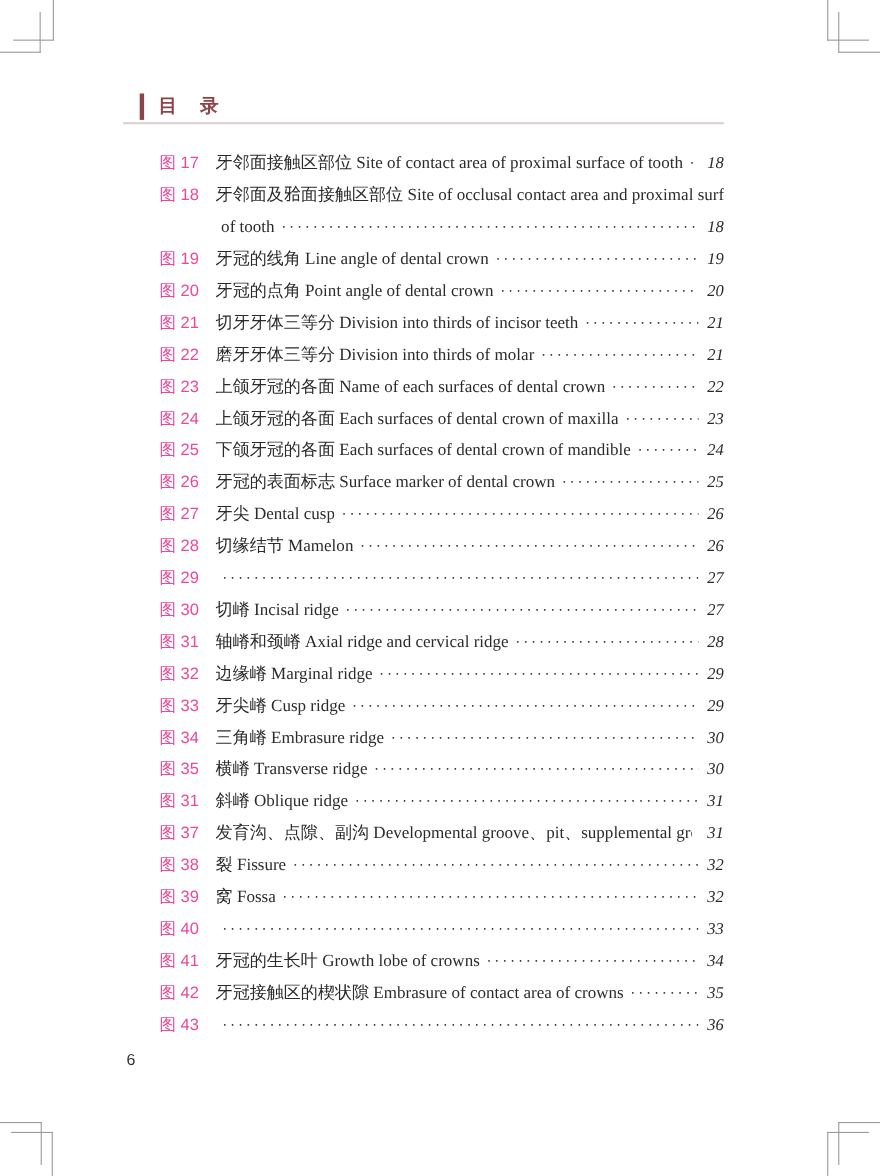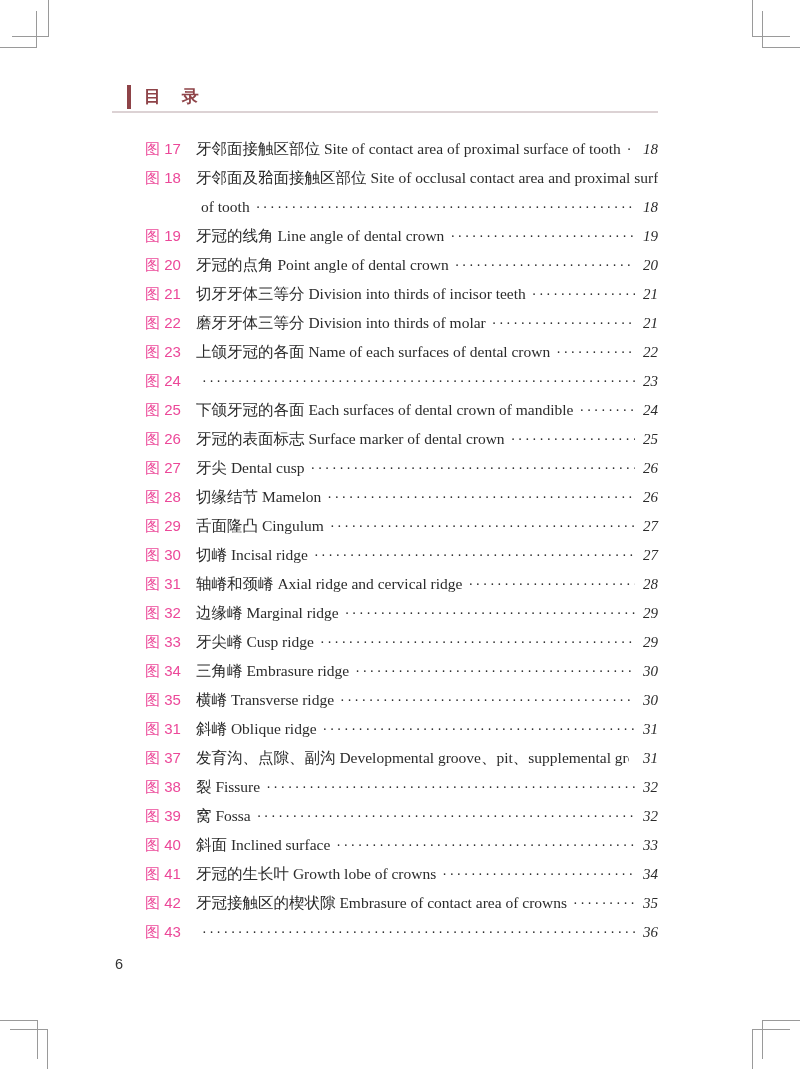--- a/index.html
+++ b/index.html
@@ -111,20 +111,21 @@
       <span class="pg">21</span>
     </div>
     <div class="toc-row">
       <span class="lbl">图 23</span>
       <span class="title"><span class="zh">上颌牙冠的各面</span> <span class="en">Name of each surfaces of dental crown</span></span>
       <span class="leader">··········································································································································································</span>
       <span class="pg">22</span>
     </div>
     <div class="toc-row">
       <span class="lbl">图 24</span>
+      <span class="title"><span class="zh">上颌牙冠的各面</span> <span class="en">Each surfaces of dental crown of maxilla</span></span>
       <span class="leader">··········································································································································································</span>
       <span class="pg">23</span>
     </div>
     <div class="toc-row">
       <span class="lbl">图 25</span>
       <span class="title"><span class="zh">下颌牙冠的各面</span> <span class="en">Each surfaces of dental crown of mandible</span></span>
       <span class="leader">··········································································································································································</span>
       <span class="pg">24</span>
     </div>
     <div class="toc-row">
@@ -140,21 +141,20 @@
       <span class="pg">26</span>
     </div>
     <div class="toc-row">
       <span class="lbl">图 28</span>
       <span class="title"><span class="zh">切缘结节</span> <span class="en">Mamelon</span></span>
       <span class="leader">··········································································································································································</span>
       <span class="pg">26</span>
     </div>
     <div class="toc-row">
       <span class="lbl">图 29</span>
-      <span class="title"><span class="zh">舌面隆凸</span> <span class="en">Cingulum</span></span>
       <span class="leader">··········································································································································································</span>
       <span class="pg">27</span>
     </div>
     <div class="toc-row">
       <span class="lbl">图 30</span>
       <span class="title"><span class="zh">切嵴</span> <span class="en">Incisal ridge</span></span>
       <span class="leader">··········································································································································································</span>
       <span class="pg">27</span>
     </div>
     <div class="toc-row">
@@ -206,21 +206,20 @@
       <span class="pg">32</span>
     </div>
     <div class="toc-row">
       <span class="lbl">图 39</span>
       <span class="title"><span class="zh">窝</span> <span class="en">Fossa</span></span>
       <span class="leader">··········································································································································································</span>
       <span class="pg">32</span>
     </div>
     <div class="toc-row">
       <span class="lbl">图 40</span>
-      <span class="title"><span class="zh">斜面</span> <span class="en">Inclined surface</span></span>
       <span class="leader">··········································································································································································</span>
       <span class="pg">33</span>
     </div>
     <div class="toc-row">
       <span class="lbl">图 41</span>
       <span class="title"><span class="zh">牙冠的生长叶</span> <span class="en">Growth lobe of crowns</span></span>
       <span class="leader">··········································································································································································</span>
       <span class="pg">34</span>
     </div>
     <div class="toc-row">

